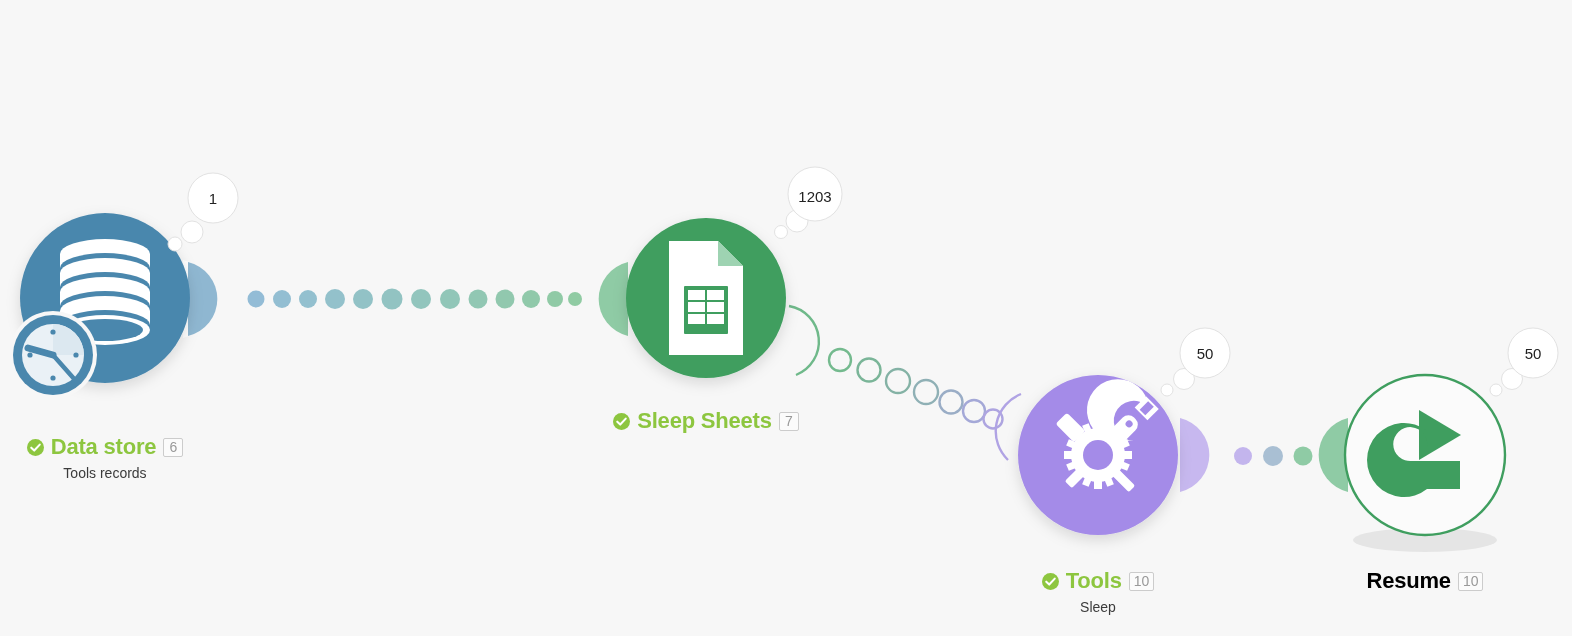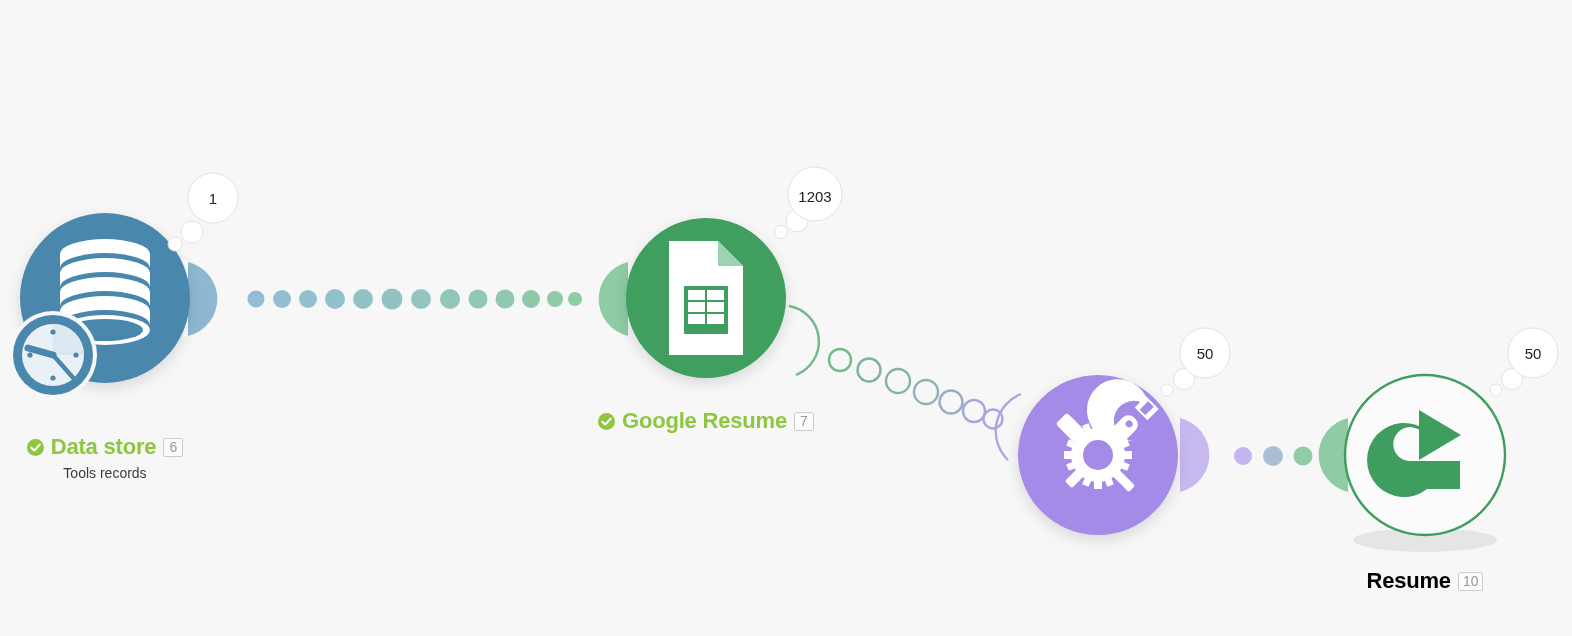--- a/index.html
+++ b/index.html
@@ -340,25 +340,38 @@
   </div>
 
   <div class="mod-label" style="left:556px; top:410px; width:300px;">
     <div class="mod-title-row">
       <span class="check-badge">
         <svg viewBox="0 0 20 20" width="17" height="17">
           <circle cx="10" cy="10" r="10" fill="#8dc63f"></circle>
           <path d="M 5 10.2 L 8.5 13.6 L 15 6.6" fill="none" stroke="#ffffff" stroke-width="2.4" stroke-linecap="round" stroke-linejoin="round"></path>
         </svg>
       </span>
-      <span class="mod-title">Google Resume</span>
+      <span class="mod-title">Sleep Sheets</span>
       <span class="mod-index">7</span>
     </div>
   </div>
 
+  <div class="mod-label" style="left:998px; top:570px; width:200px;">
+    <div class="mod-title-row">
+      <span class="check-badge">
+        <svg viewBox="0 0 20 20" width="17" height="17">
+          <circle cx="10" cy="10" r="10" fill="#8dc63f"></circle>
+          <path d="M 5 10.2 L 8.5 13.6 L 15 6.6" fill="none" stroke="#ffffff" stroke-width="2.4" stroke-linecap="round" stroke-linejoin="round"></path>
+        </svg>
+      </span>
+      <span class="mod-title">Tools</span>
+      <span class="mod-index">10</span>
+    </div>
+    <div class="mod-sub">Sleep</div>
+  </div>
 
   <div class="mod-label" style="left:1325px; top:570px; width:200px;">
     <div class="mod-title-row">
       <span class="mod-title plain">Resume</span>
       <span class="mod-index">10</span>
     </div>
     <div class="mod-sub"></div>
   </div>
 
 </div>

